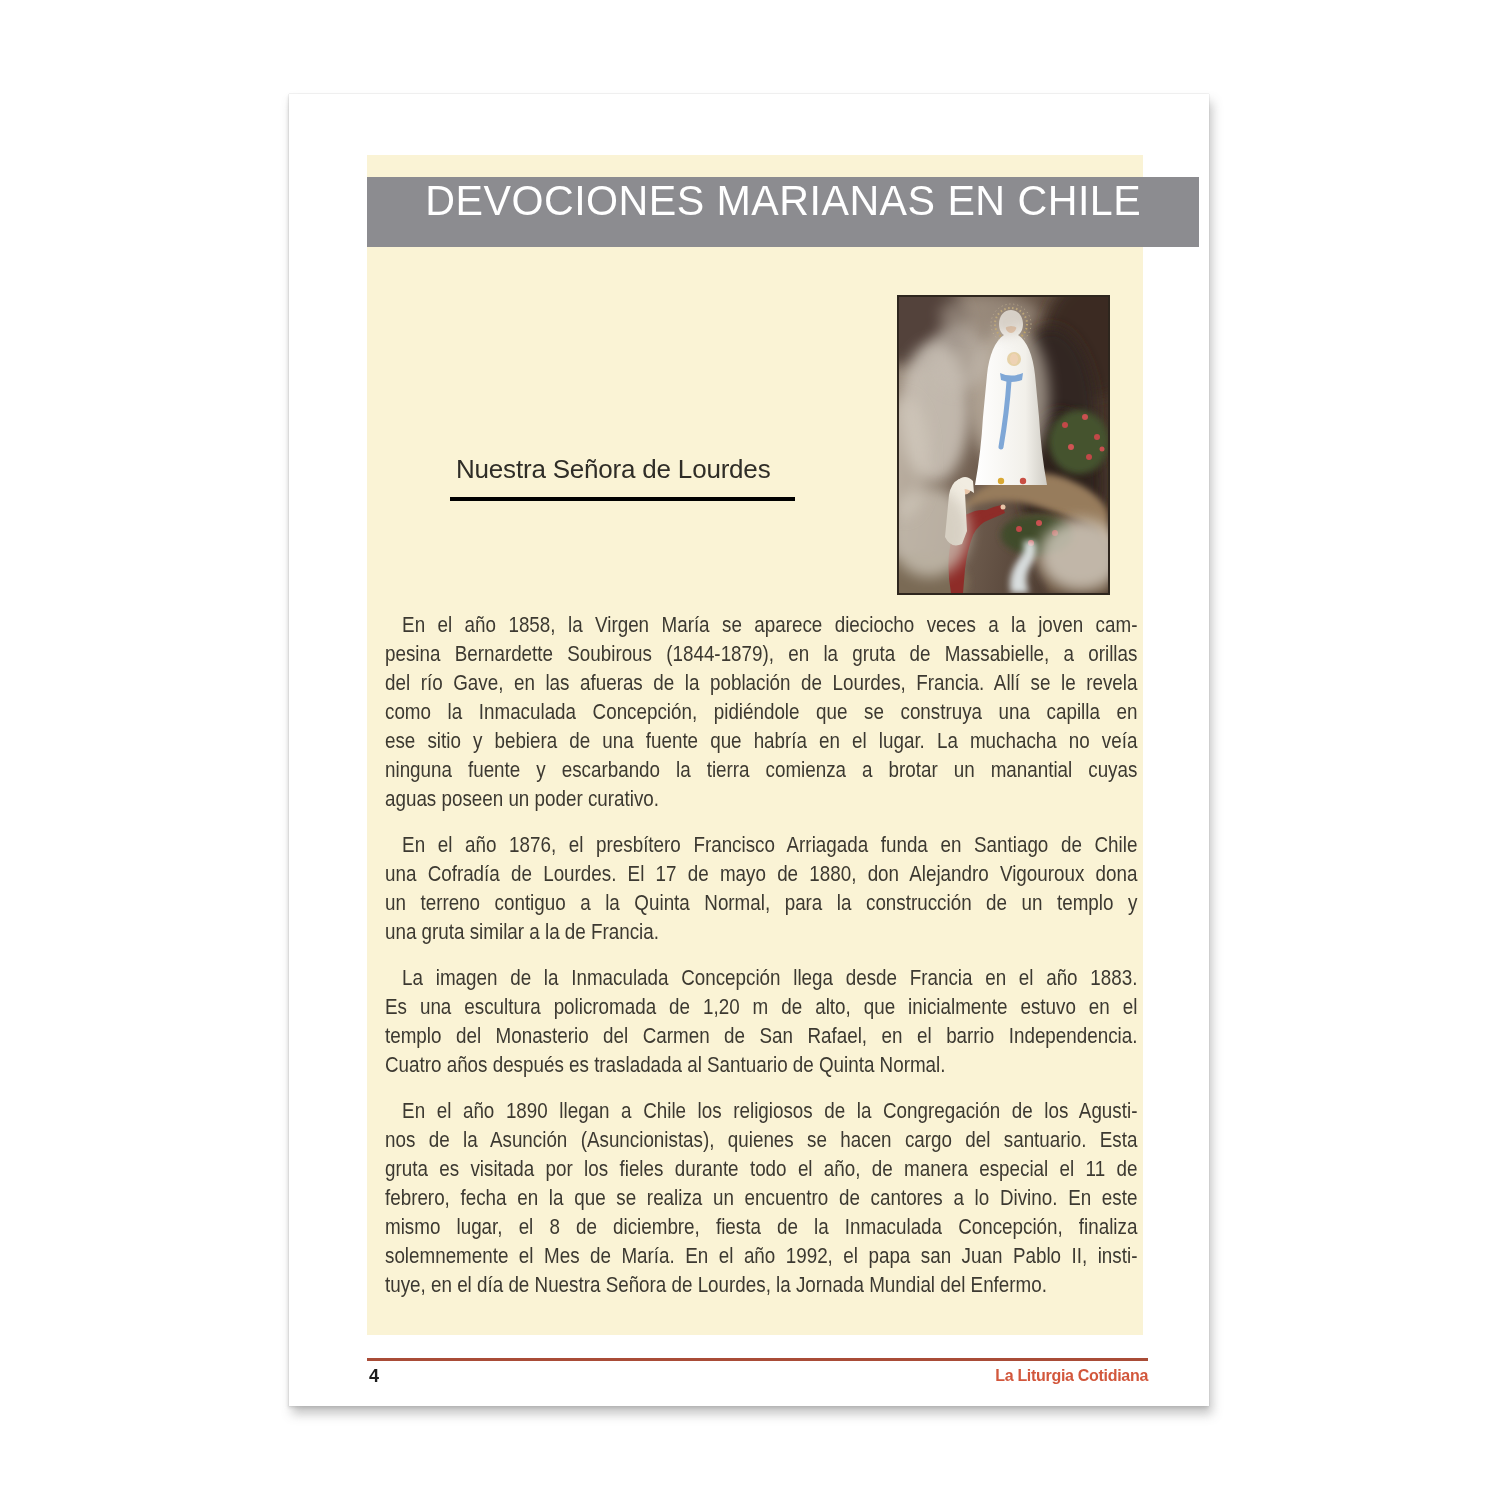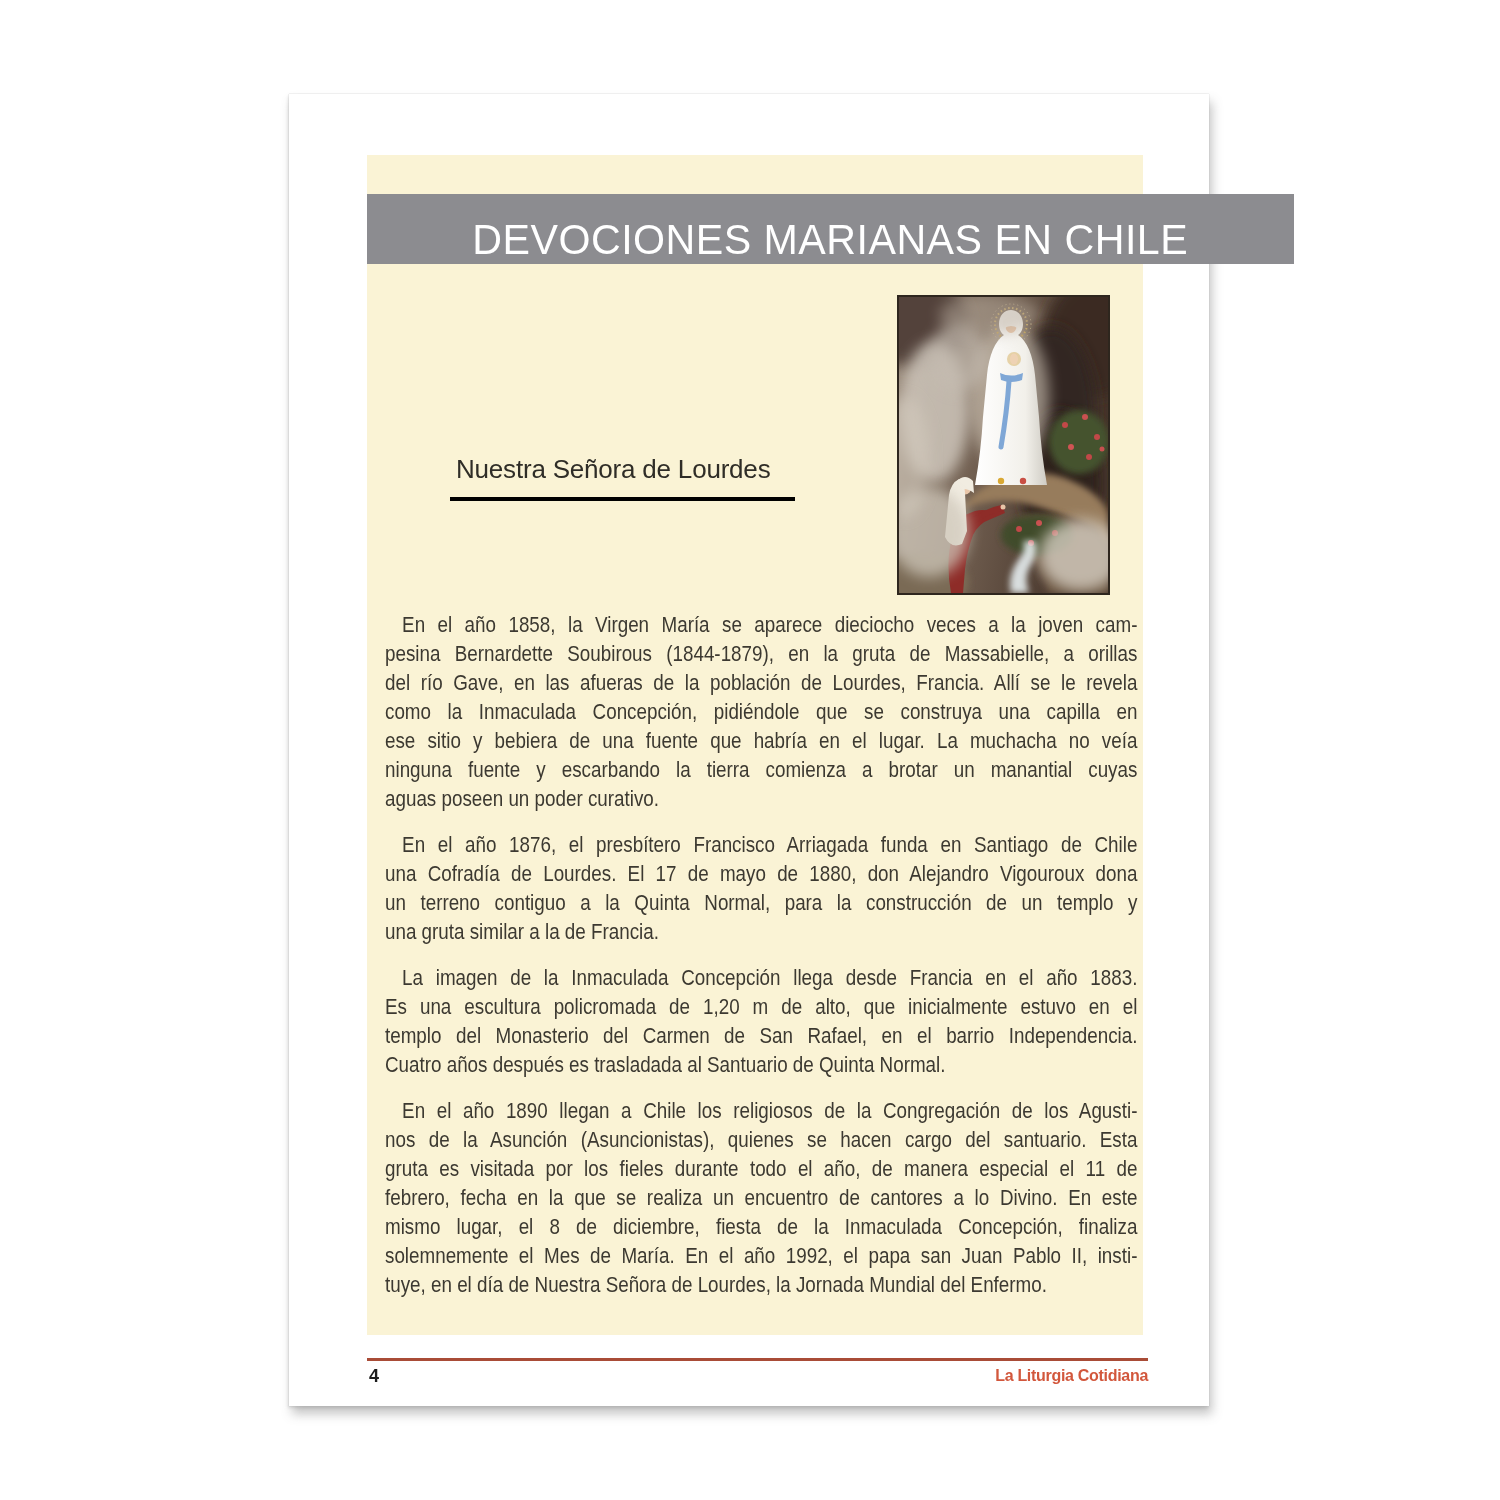--- a/index.html
+++ b/index.html
@@ -10,22 +10,22 @@
   .page {
     position:absolute; left:289px; top:94px; width:920px; height:1312px;
     background:#ffffff;
     box-shadow:0 0 1px #b9b9b9, -1px 2px 3px rgba(0,0,0,0.10), 3px 8px 10px rgba(90,90,90,0.35);
   }
   .cream-panel {
     position:absolute; left:78px; top:61px; width:776px; height:1180px;
     background:#faf3d5;
   }
   .header-banner {
-    position:absolute; left:78px; top:100px; width:927px; height:70px;
-    background:#8c8c90; display:flex; align-items:flex-end; justify-content:center;
+    position:absolute; left:78px; top:83px; width:832px; height:70px;
+    background:#8c8c90; display:flex; align-items:flex-start; justify-content:center;
   }
   .header-banner span {
     color:#ffffff; font-size:42px; font-weight:400; letter-spacing:0.5px;
     white-space:nowrap; transform:scaleX(0.98);
   }
   .section-title-block {
     position:absolute; left:161px; top:360px; width:345px;
     border-bottom:4px solid #000000; padding:0 0 12px 0;
   }
   .section-title-block h2 {

